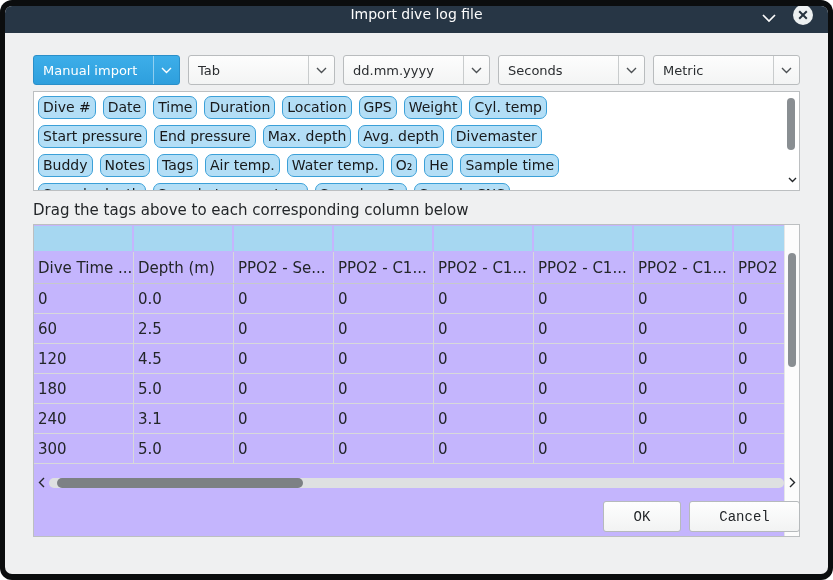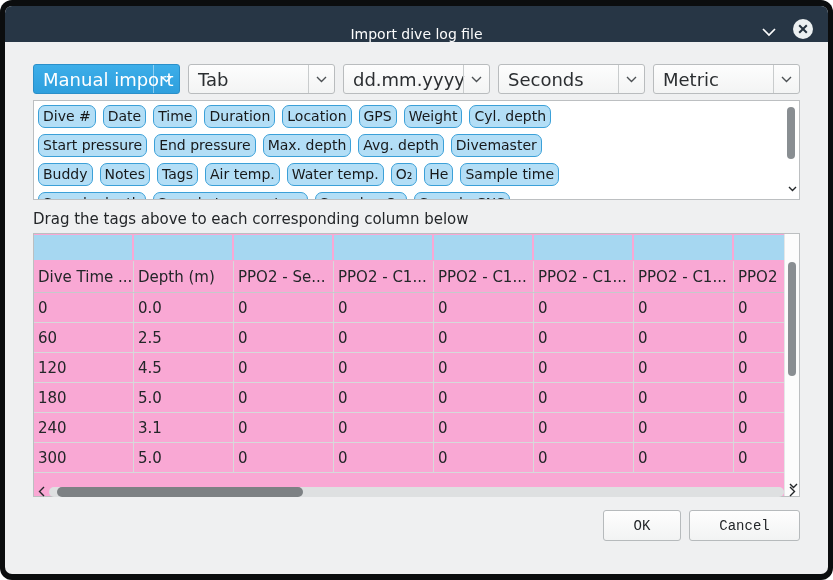--- a/index.html
+++ b/index.html
@@ -2,47 +2,47 @@
 <html style="--accent: #3daee9; --titlebar: #273645; --tag-fill: #b3def6; --tag-border: #3ba0d8; --drop-row: #a6d7f1;"><head>
 <meta charset="utf-8">
 <style>
   *{box-sizing:border-box;margin:0;padding:0}
   html,body{width:833px;height:580px}
   body{background:#ffffff;font-family:"DejaVu Sans","Liberation Sans",sans-serif;position:relative;overflow:hidden}
   .frame{position:absolute;inset:0;background:#0b0d0e;border-radius:12px}
   .window{position:absolute;left:5px;top:6px;right:5px;bottom:6px;background:#eff0f1;border-radius:7px;overflow:hidden;display:flex;flex-direction:column}
 
   
-  .titlebar{height:36px;background:var(--titlebar,#273645);display:flex;align-items:flex-end;position:relative;flex:0 0 auto}
+  .titlebar{height:27px;background:var(--titlebar,#273645);display:flex;align-items:flex-start;position:relative;flex:0 0 auto}
   .title{position:absolute;left:0;right:0;text-align:center;color:#fcfcfc;font-size:14px}
   .tb-buttons{margin-left:auto;display:flex;align-items:center;gap:12px;padding-right:14px;position:relative;z-index:2}
   .tb-btn{display:flex;align-items:center;justify-content:center;width:22px;height:22px;cursor:pointer}
 
   .body{position:relative;flex:1}
 
   
   .combo-row{position:absolute;left:28px;right:28px;top:22px;height:30px;display:flex;gap:8px}
-  .combo{flex:1;display:flex;align-items:center;background:linear-gradient(#fdfdfd,#f3f4f4);border:1px solid #b9bcbe;border-radius:3px;font-size:18px;color:#2b2e31;position:relative;padding:0 30px 0 9px;cursor:pointer;white-space:nowrap;overflow:hidden}
+  .combo{flex:1;display:flex;align-items:center;background:linear-gradient(#fdfdfd,#f3f4f4);border:1px solid #b9bcbe;border-radius:3px;font-size:13px;color:#2b2e31;position:relative;padding:0 30px 0 9px;cursor:pointer;white-space:nowrap;overflow:hidden}
   .combo .combo-arrow{position:absolute;right:0;top:0;bottom:0;width:26px;display:flex;align-items:center;justify-content:center;border-left:1px solid #c9cccd;color:#4d5154}
   .combo.primary{background:linear-gradient(var(--accent,#3daee9),#2e9fdd);border-color:#2a8fc9;color:#ffffff}
   .combo.primary .combo-arrow{border-left-color:rgba(255,255,255,.45);color:#ffffff}
 
   
   .tag-area{position:absolute;left:28px;right:28px;top:58px;height:100px;background:#ffffff;border:1px solid #bcbfc1;overflow:hidden}
   .tag-rows{position:absolute;left:4px;top:4px;right:20px}
   .tag-row{display:flex;gap:7px;margin-bottom:6px}
   .tag{display:inline-block;background:var(--tag-fill,#b3def6);border:1px solid var(--tag-border,#3ba0d8);border-radius:7px;padding:2px 4px 3px;font-size:14px;color:#17191b;white-space:nowrap;cursor:grab}
   .vscroll{position:absolute;top:0;bottom:0;right:0;width:15px}
   .vthumb{position:absolute;left:3px;width:8px;border-radius:4px;background:#898e92;cursor:grab}
   .scroll-arrow{position:absolute;left:4px;bottom:3px;color:#232629;cursor:pointer}
 
   .instruction{position:absolute;left:28px;top:168px;font-size:15px;color:#232629}
 
   
-  .table-wrap{position:absolute;left:28px;right:28px;top:191px;height:264px;background:#f9a8d4;border:1px solid #bcbfc1;overflow:hidden}
+  .table-wrap{position:absolute;left:28px;right:28px;top:191px;height:313px;background:#c4b5fd;border:1px solid #bcbfc1;overflow:hidden}
   .table-content{position:absolute;left:0;top:0;width:800px}
   .drop-row{display:grid;grid-template-columns:repeat(8,98px);column-gap:2px;height:25px;margin-top:1px}
   .drop-cell{background:var(--drop-row,#a6d7f1);cursor:pointer}
   .header-row,.trow{display:grid;grid-template-columns:repeat(8,100px)}
   .header-row{height:32px;border-bottom:1px solid #c6c9cb;margin-top:1px}
   .cell{font-size:15px;color:#232629;display:flex;align-items:center;padding:0 4px;border-right:1px solid #d7d9da;overflow:hidden;white-space:nowrap}
   .trow{height:30px;border-bottom:1px solid #d7d9da}
   .table-scroll{background:#fcfcfc;border-left:1px solid #e4e6e7}
 
   
@@ -132,21 +132,21 @@
       <div class="tag-area">
         <div class="tag-rows">
             <div class="tag-row">
               <span class="tag">Dive #</span>
               <span class="tag">Date</span>
               <span class="tag">Time</span>
               <span class="tag">Duration</span>
               <span class="tag">Location</span>
               <span class="tag">GPS</span>
               <span class="tag">Weight</span>
-              <span class="tag">Cyl. depth</span>
+              <span class="tag">Cyl. temp</span>
             </div>
             <div class="tag-row">
               <span class="tag">Start pressure</span>
               <span class="tag">End pressure</span>
               <span class="tag">Max. depth</span>
               <span class="tag">Avg. depth</span>
               <span class="tag">Divemaster</span>
             </div>
             <div class="tag-row">
               <span class="tag">Buddy</span>

